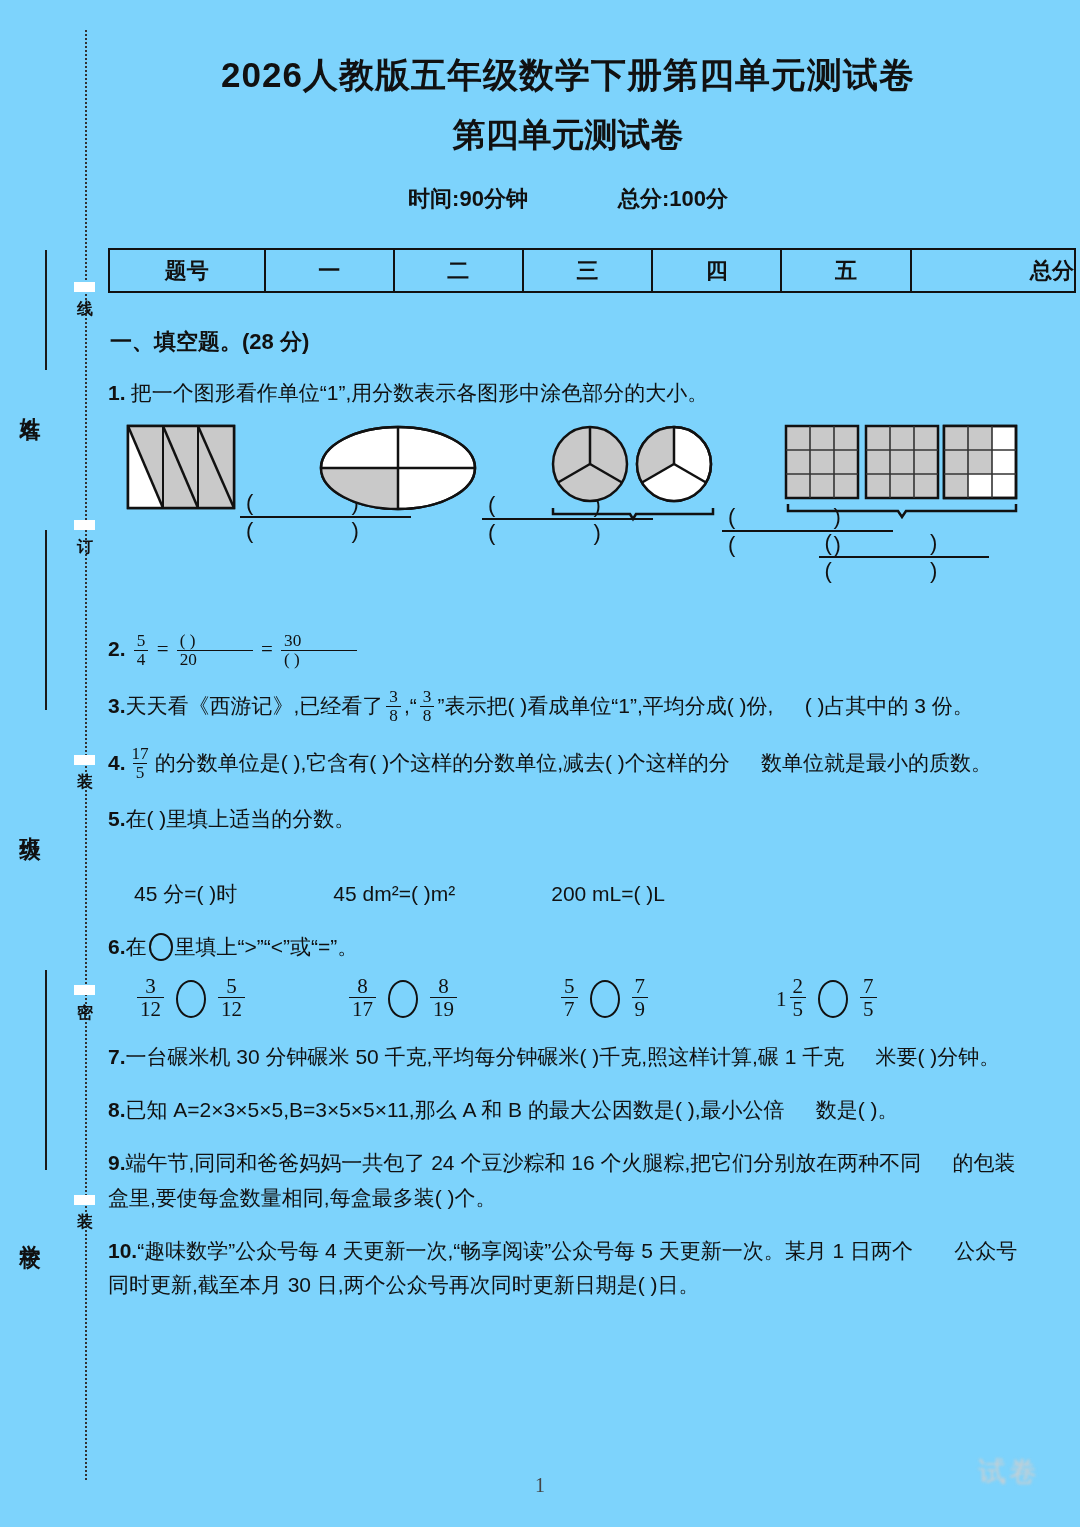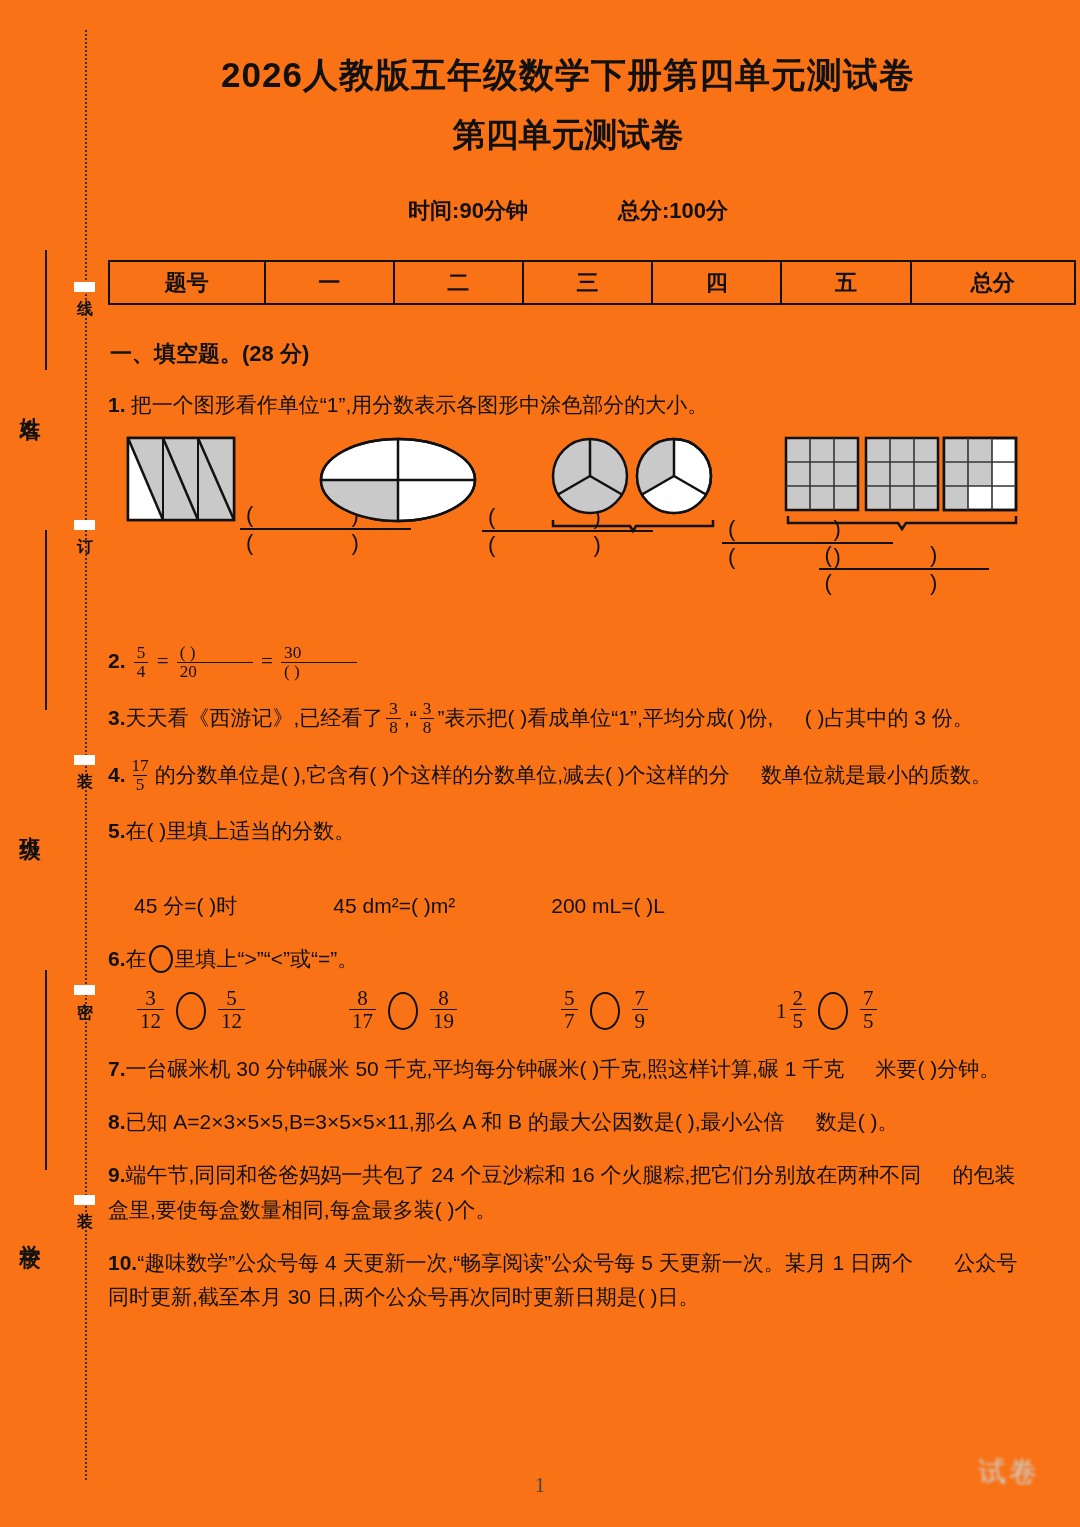--- a/index.html
+++ b/index.html
@@ -3,21 +3,21 @@
 <meta charset="utf-8">
 <style>
   * { box-sizing: border-box; margin: 0; padding: 0; }
   html, body {
     width: 1080px; height: 1527px;
     background: #ffffff;
     font-family: "Liberation Serif", "DejaVu Serif", serif;
     color: #111;
     overflow: hidden;
   }
-  .page { position: relative; width: 1080px; height: 1527px; background: #f97316; }
+  .page { position: relative; width: 1080px; height: 1527px; background: #7dd3fc; }
 
   
   .margin-strip { position: absolute; left: 0; top: 0; width: 100px; height: 1527px; }
   .vlabel {
     position: absolute; left: 16px;
     writing-mode: vertical-rl; text-orientation: upright;
     font-size: 21px; font-weight: bold; letter-spacing: 3px;
     font-family: "Liberation Sans", "DejaVu Sans", sans-serif;
     white-space: nowrap;
   }
@@ -41,34 +41,34 @@
     font-family: "Liberation Sans", "DejaVu Sans", sans-serif;
     letter-spacing: 1px; margin-top: 52px;
   }
   .title-sub {
     text-align: center; font-size: 33px; font-weight: bold;
     font-family: "Liberation Sans", "DejaVu Sans", sans-serif;
     margin-top: 14px;
   }
   .meta-row {
     display: flex; justify-content: center; gap: 90px;
-    margin-top: 38px; font-size: 22px; font-weight: bold;
+    margin-top: 26px; font-size: 22px; font-weight: bold;
     font-family: "Liberation Sans", "DejaVu Sans", sans-serif;
   }
 
   
   table.score { border-collapse: collapse; margin: 34px auto 0 auto; width: 968px; }
   table.score td {
     border: 2px solid #111; height: 43px; text-align: center;
     font-size: 22px; font-weight: bold;
     font-family: "Liberation Sans", "DejaVu Sans", sans-serif;
   }
   table.score td.head-cell { width: 142px; }
   table.score td.num-cell { width: 118px; }
-  table.score td.total-cell { width: 150px; }
+  table.score td.total-cell { width: 150px; text-align: right; }
 
   
   .section-title {
     font-size: 22px; font-weight: bold; margin: 34px 0 0 2px;
     font-family: "Liberation Sans", "DejaVu Sans", sans-serif;
   }
   .q { font-size: 21px; margin-top: 19px; line-height: 1.62; position: relative; }
   .q .qn { font-weight: bold; font-family: "Liberation Sans","DejaVu Sans",sans-serif; }
   .qtext { display: inline; font-family: "Liberation Sans", "DejaVu Sans", sans-serif; }
   .indent { padding-left: 26px; }

